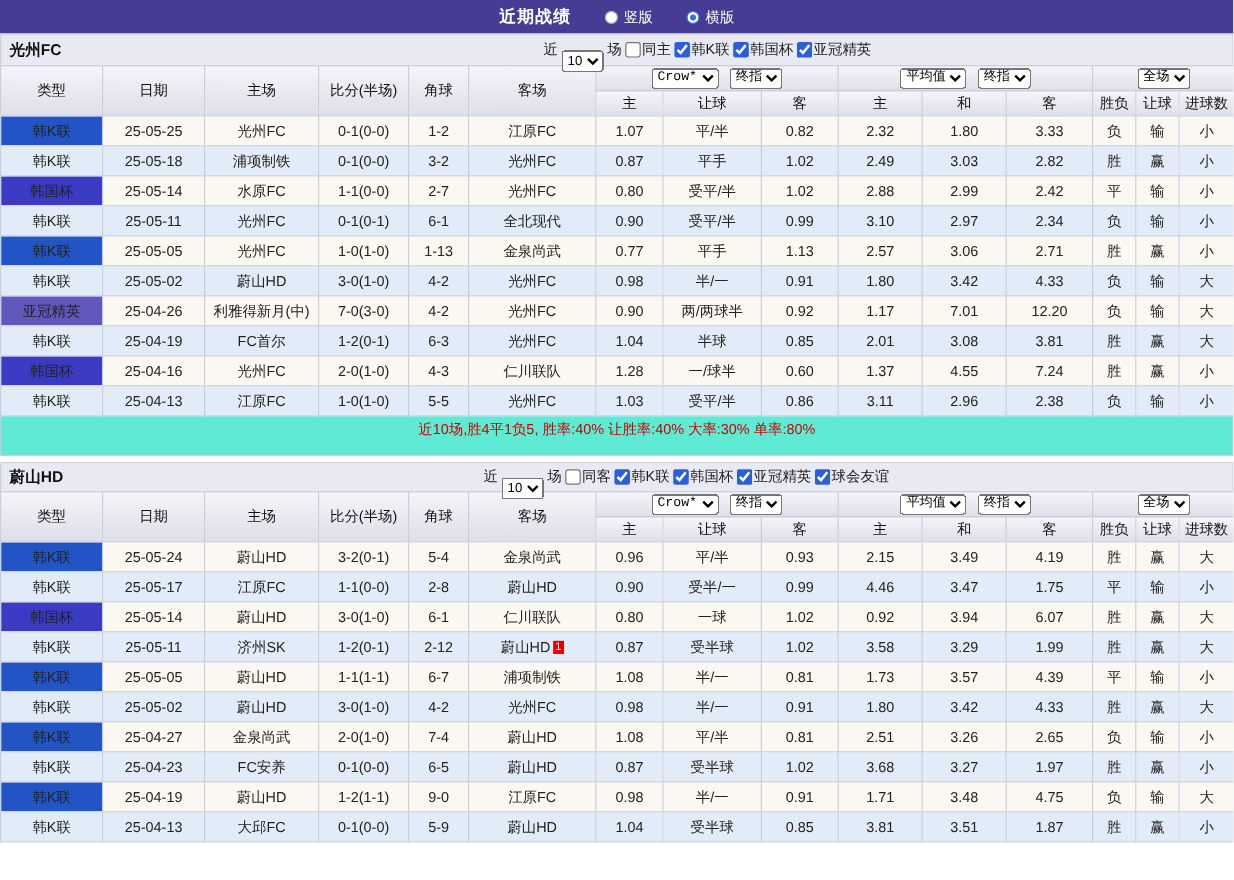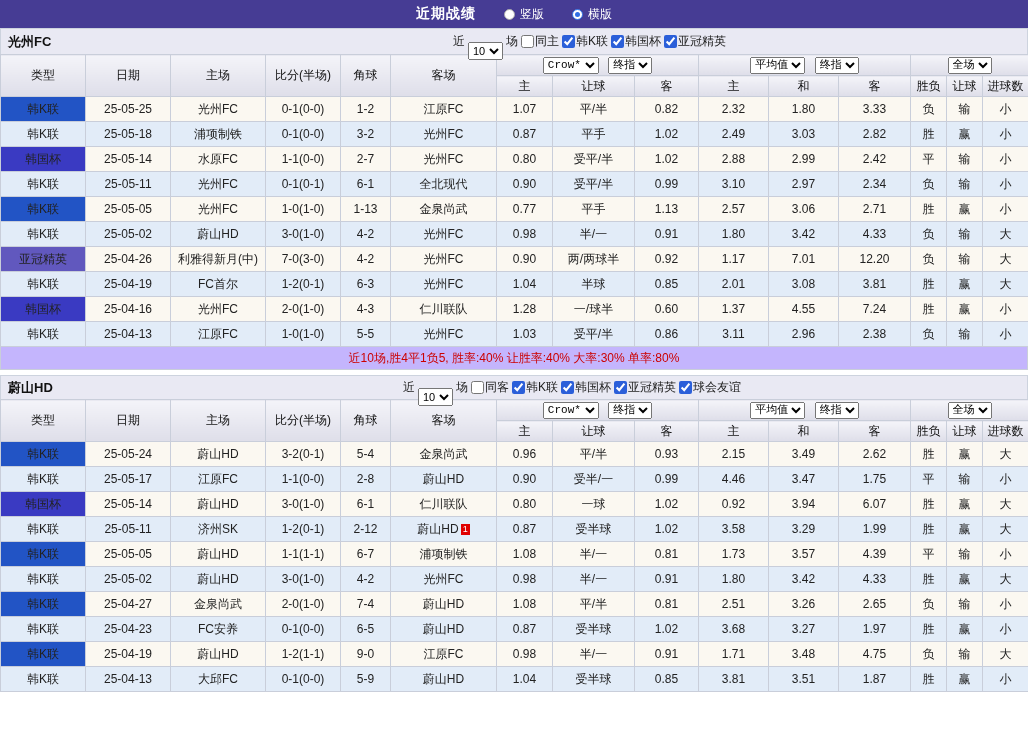--- a/index.html
+++ b/index.html
@@ -37,21 +37,21 @@
   td.league { color:#fff; font-size:12px; }
   td.league.k { background:#2254C5; }
   td.league.c { background:#3A3AC2; }
   td.league.a { background:#6158BE; }
   td.green { color:#008800; }
   td.score { color:#DD2222; }
   td.red { color:#DD0000; }
   td.blue { color:#0000CC; }
   .badge { display:inline-block; background:#E00000; color:#fff; font-size:9px; line-height:11px; padding:0 2px; margin-left:2px; vertical-align:middle; }
 
-  .summary { height:23px; line-height:22px; text-align:center; color:#CC0000; background:#c4b5fd; border:1px solid #C9CEDA; border-top:none; font-size:12px; }
+  .summary { height:33px; line-height:22px; text-align:center; color:#CC0000; background:#5eead4; border:1px solid #C9CEDA; border-top:none; font-size:12px; }
   .gap { height:5px; background:#fff; }
 </style>
 </head>
 <body>
 
 <div class="page">
 
   <div class="topbar">
     <span class="title">近期战绩</span>
     <span class="radio-group">
@@ -408,21 +408,21 @@
             <td>25-05-24</td>
             <td class="green">蔚山HD</td>
             <td class="score">3-2(0-1)</td>
             <td>5-4</td>
             <td>金泉尚武</td>
             <td>0.96</td>
             <td>平/半</td>
             <td>0.93</td>
             <td>2.15</td>
             <td>3.49</td>
-            <td>2.62</td>
+            <td>4.19</td>
             <td class="red">胜</td>
             <td class="red">赢</td>
             <td class="red">大</td>
           </tr>
           <tr class="even">
             <td class="league k">韩K联</td>
             <td>25-05-17</td>
             <td>江原FC</td>
             <td class="score">1-1(0-0)</td>
             <td>2-8</td>

